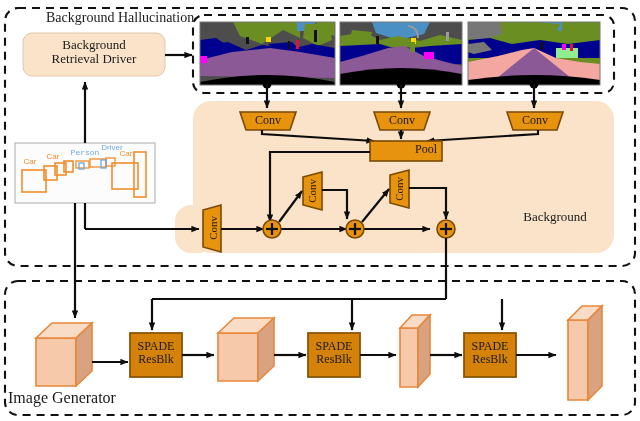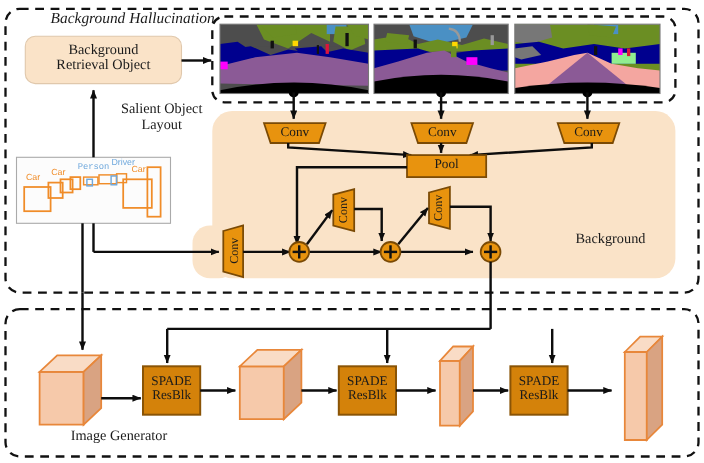--- a/index.html
+++ b/index.html
@@ -210,43 +210,39 @@
   <rect x="464" y="333" width="52" height="44" fill="#D4820A" stroke="#8A5406" stroke-width="1.8"></rect>
   <line x1="516" y1="355" x2="556" y2="355" stroke="#0d0d0d" stroke-width="2.2" marker-end="url(#ah)"></line>
 
   <g>
     <polygon points="568,320 588,320 588,400 568,400" fill="#F6C9AA" stroke="#E8873A" stroke-width="1.6"></polygon>
     <polygon points="568,320 582,306 602,306 588,320" fill="#F9DCC6" stroke="#E8873A" stroke-width="1.6"></polygon>
     <polygon points="588,320 602,306 602,386 588,400" fill="#D9A382" stroke="#E8873A" stroke-width="1.6"></polygon>
   </g>
 </svg>
 
-<div class="lbl" style="left:46px;top:10px;width:230px;font-size:14px;font-style:italic;text-align:left;">Background Hallucination</div>
+<div class="lbl" style="left:46px;top:10px;width:230px;font-size:14px;text-align:left;">Background Hallucination</div>
 
 <div class="lbl" style="left:23px;top:38px;width:142px;font-size:13px;">
   <div>Background</div>
-  <div>Retrieval Object</div>
-</div>
-
-<div class="lbl" style="left:82px;top:92px;width:130px;font-size:13px;">
-  <div>Salient Object</div>
-  <div>Layout</div>
-</div>
+  <div>Retrieval Driver</div>
+</div>
+
 
 <div class="lbl" style="left:18px;top:158px;width:24px;font-size:8px;color:#F08C28;font-family:'Liberation Sans',sans-serif;">Car</div>
 <div class="lbl" style="left:41px;top:153px;width:24px;font-size:8px;color:#F08C28;font-family:'Liberation Sans',sans-serif;">Car</div>
 <div class="lbl" style="left:68px;top:149px;width:34px;font-size:8px;color:#6FA8DC;font-family:Liberation Mono, monospace;">Person</div>
 <div class="lbl" style="left:96px;top:144px;width:32px;font-size:8px;color:#6FA8DC;font-family:'Liberation Sans',sans-serif;">Driver</div>
 <div class="lbl" style="left:114px;top:150px;width:24px;font-size:8px;color:#F08C28;font-family:'Liberation Sans',sans-serif;">Car</div>
 
 <div class="lbl" style="left:240px;top:114px;width:56px;font-size:12px;">Conv</div>
 <div class="lbl" style="left:374px;top:114px;width:56px;font-size:12px;">Conv</div>
 <div class="lbl" style="left:507px;top:114px;width:56px;font-size:12px;">Conv</div>
 
-<div class="lbl" style="left:370px;top:143px;width:72px;font-size:12px;">Pool</div>
+<div class="lbl" style="left:390px;top:143px;width:72px;font-size:12px;">Pool</div>
 
 <div class="lbl" style="left:186px;top:222px;width:56px;font-size:11px;transform:rotate(-90deg);">Conv</div>
 <div class="lbl" style="left:285px;top:185px;width:56px;font-size:11px;transform:rotate(-90deg);">Conv</div>
 <div class="lbl" style="left:372px;top:183px;width:56px;font-size:11px;transform:rotate(-90deg);">Conv</div>
 
 <div class="lbl" style="left:490px;top:210px;width:130px;font-size:13px;">
   <div>Background</div>
 </div>
 
 <div class="lbl" style="left:130px;top:340px;width:52px;font-size:12px;">
@@ -255,15 +251,15 @@
 </div>
 <div class="lbl" style="left:308px;top:340px;width:52px;font-size:12px;">
   <div>SPADE</div>
   <div>ResBlk</div>
 </div>
 <div class="lbl" style="left:464px;top:340px;width:52px;font-size:12px;">
   <div>SPADE</div>
   <div>ResBlk</div>
 </div>
 
-<div class="lbl" style="left:22px;top:389px;width:130px;font-size:13px;text-align:right;">Image Generator</div>
+<div class="lbl" style="left:8px;top:389px;width:130px;font-size:16px;text-align:left;">Image Generator</div>
 
 </div>
 
 </body></html>

